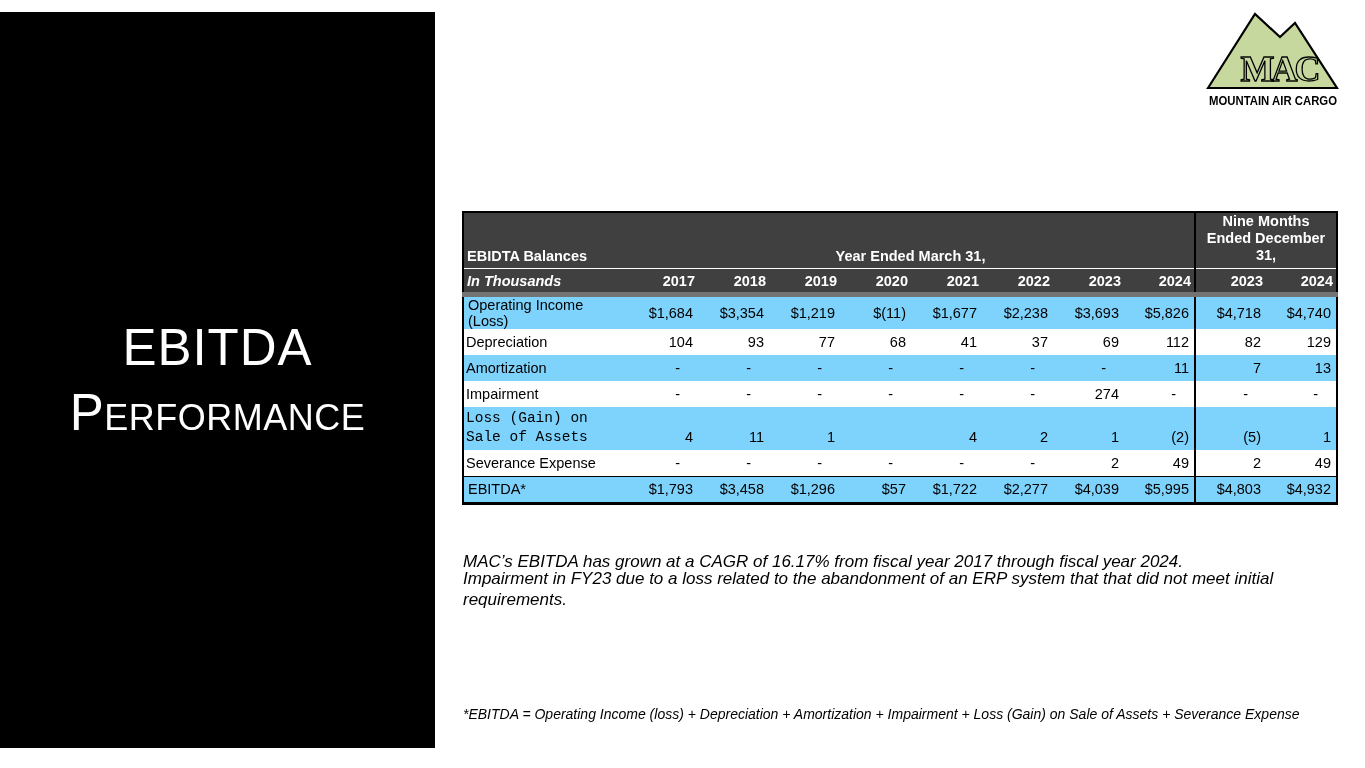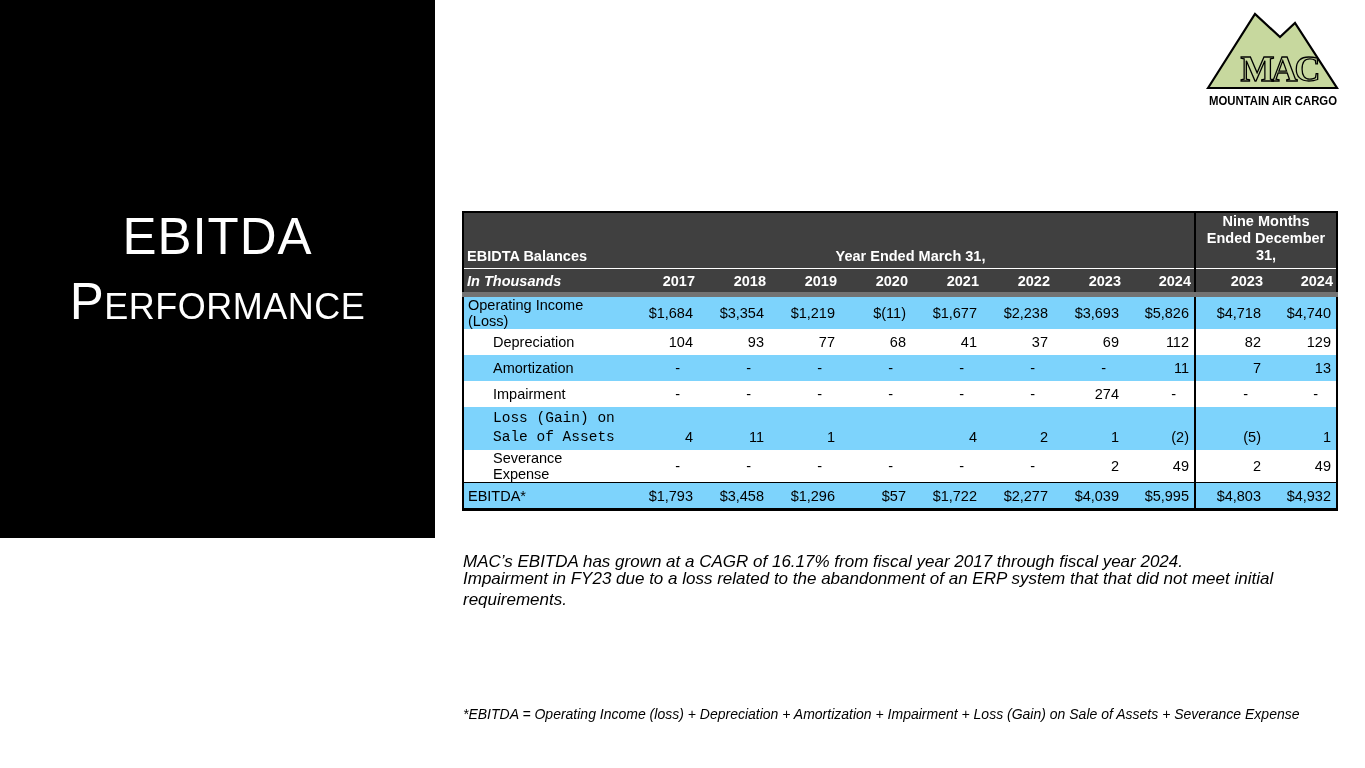--- a/index.html
+++ b/index.html
@@ -10,22 +10,22 @@
     height: 768px;
     background: #ffffff;
     overflow: hidden;
     font-family: "Liberation Sans", sans-serif;
     color: #000;
   }
 
   
   .sidebar {
     position: absolute;
-    left: 0; top: 0;
-    width: 435px; height: 538px;
+    left: 0; top: 12px;
+    width: 435px; height: 736px;
     background: #000000;
     display: flex;
     align-items: center;
     justify-content: center;
   }
   .slide-title {
     color: #ffffff;
     text-align: center;
     line-height: 65px;
     font-weight: normal;
@@ -91,21 +91,21 @@
 
   tbody td {
     height: 26px;
     text-align: right;
     padding: 0 5px;
     vertical-align: middle;
     background: #ffffff;
   }
   tr.gray td { background: #7dd3fc; }
   td.label { text-align: left; padding-left: 4px; }
-  td.label.indent { padding-left: 29px; }
+  td.label.indent { padding-left: 2px; }
   tr.loss td { height: 43px; vertical-align: bottom; padding-bottom: 5px; }
   tr.loss td.label { line-height: 19px; padding-bottom: 3px; font-family: Liberation Mono, monospace; }
   tr.total td { font-weight: normal; border-top: 1px solid #000; height: 27px; }
   .nm-first { border-left: 2px solid #000; }
   td.dash-cell { padding-right: 18px; }
 
   
   .note {
     position: absolute;
     left: 463px;

